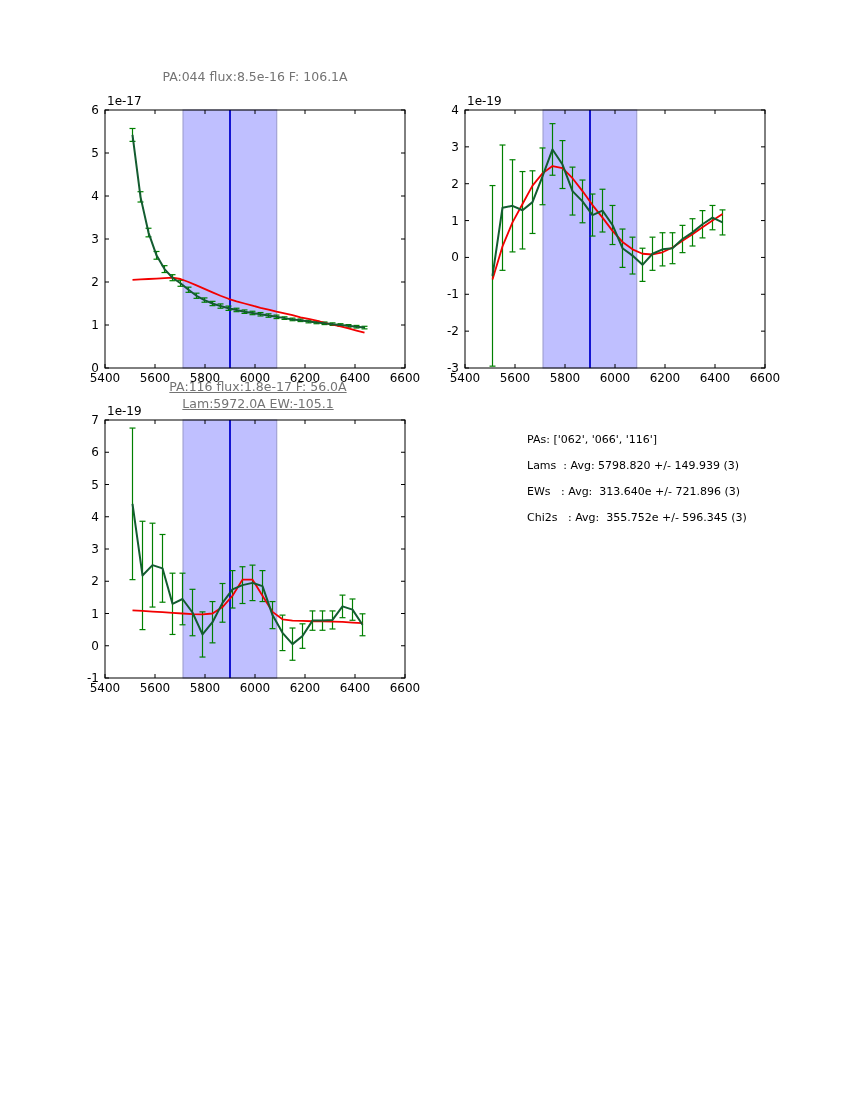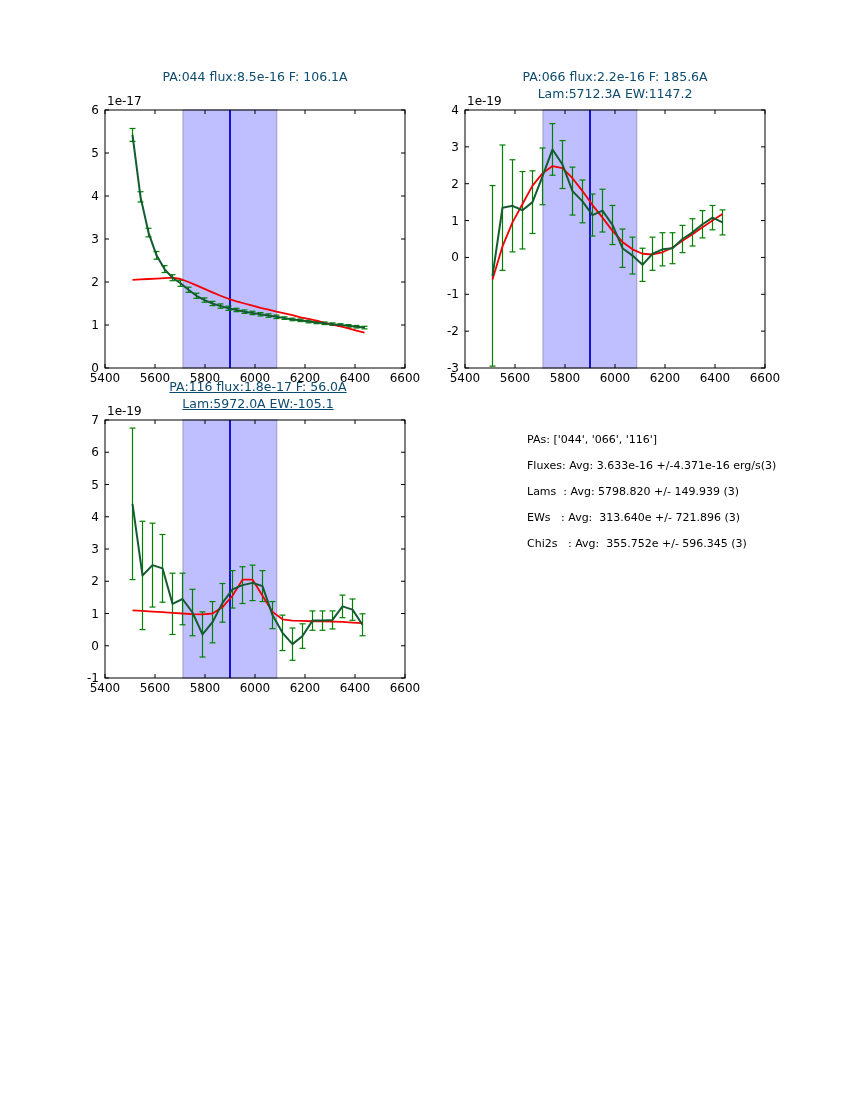--- a/index.html
+++ b/index.html
@@ -13,21 +13,21 @@
     width: 850px;
     height: 1100px;
     background: #ffffff;
     overflow: hidden;
   }
   .plot-title {
     position: absolute;
     width: 300px;
     text-align: center;
     font-size: 12.5px;
-    color: #0c4a6e;
+    color: #737373;
     line-height: 17px;
   }
   .plot-svg {
     position: absolute;
     width: 380px;
     height: 305px;
   }
   #plot-svg-0 { left: 40px;  top: 90px;  }
   #plot-svg-1 { left: 400px; top: 90px;  }
   #plot-svg-2 { left: 40px;  top: 400px; }
@@ -202,24 +202,20 @@
         <text x="59" y="239" text-anchor="end">1</text>
         <text x="59" y="196" text-anchor="end">2</text>
         <text x="59" y="153" text-anchor="end">3</text>
         <text x="59" y="110" text-anchor="end">4</text>
         <text x="59" y="67" text-anchor="end">5</text>
         <text x="59" y="24" text-anchor="end">6</text>
       </g>
       <text x="67" y="15" text-anchor="start" font-size="12px" fill="#000000" font-family="&quot;DejaVu Sans&quot;,&quot;Liberation Sans&quot;,sans-serif">1e-17</text>
     </svg>
 
-  <div class="plot-title" id="title-1">
-    <div>PA:066 flux:2.2e-16 F: 185.6A</div>
-    <div>Lam:5712.3A EW:1147.2</div>
-  </div>
   <svg class="plot-svg" id="plot-svg-1" viewBox="0 0 380 305" xmlns="http://www.w3.org/2000/svg">
       <defs>
         <clipPath id="clip1">
           <rect x="65" y="20" width="300" height="258"></rect>
         </clipPath>
       </defs>
       <rect x="143" y="20" width="93.75" height="258" fill="#bfbfff" stroke="#9999cc" stroke-width="1"></rect>
       <line x1="190" y1="20" x2="190" y2="278" stroke="#0000cc" stroke-width="1.8"></line>
       <g clip-path="url(#clip1)">
         <g stroke="#008000" stroke-width="1.2" fill="none">
@@ -492,20 +488,19 @@
         <text x="59" y="153" text-anchor="end">3</text>
         <text x="59" y="120.75" text-anchor="end">4</text>
         <text x="59" y="88.5" text-anchor="end">5</text>
         <text x="59" y="56.25" text-anchor="end">6</text>
         <text x="59" y="24" text-anchor="end">7</text>
       </g>
       <text x="67" y="15" text-anchor="start" font-size="12px" fill="#000000" font-family="&quot;DejaVu Sans&quot;,&quot;Liberation Sans&quot;,sans-serif">1e-19</text>
     </svg>
 
   <div id="stats-panel">
-    <div class="stats-line">PAs: ['044', '066', '116']</div>
-    <div class="stats-line">Fluxes: Avg: 3.633e-16 +/-4.371e-16 erg/s(3)</div>
+    <div class="stats-line">PAs: ['062', '066', '116']</div>
     <div class="stats-line">Lams  : Avg: 5798.820 +/- 149.939 (3)</div>
     <div class="stats-line">EWs   : Avg:  313.640e +/- 721.896 (3)</div>
     <div class="stats-line">Chi2s   : Avg:  355.752e +/- 596.345 (3)</div>
   </div>
 
 </div>
 
 </body></html>

